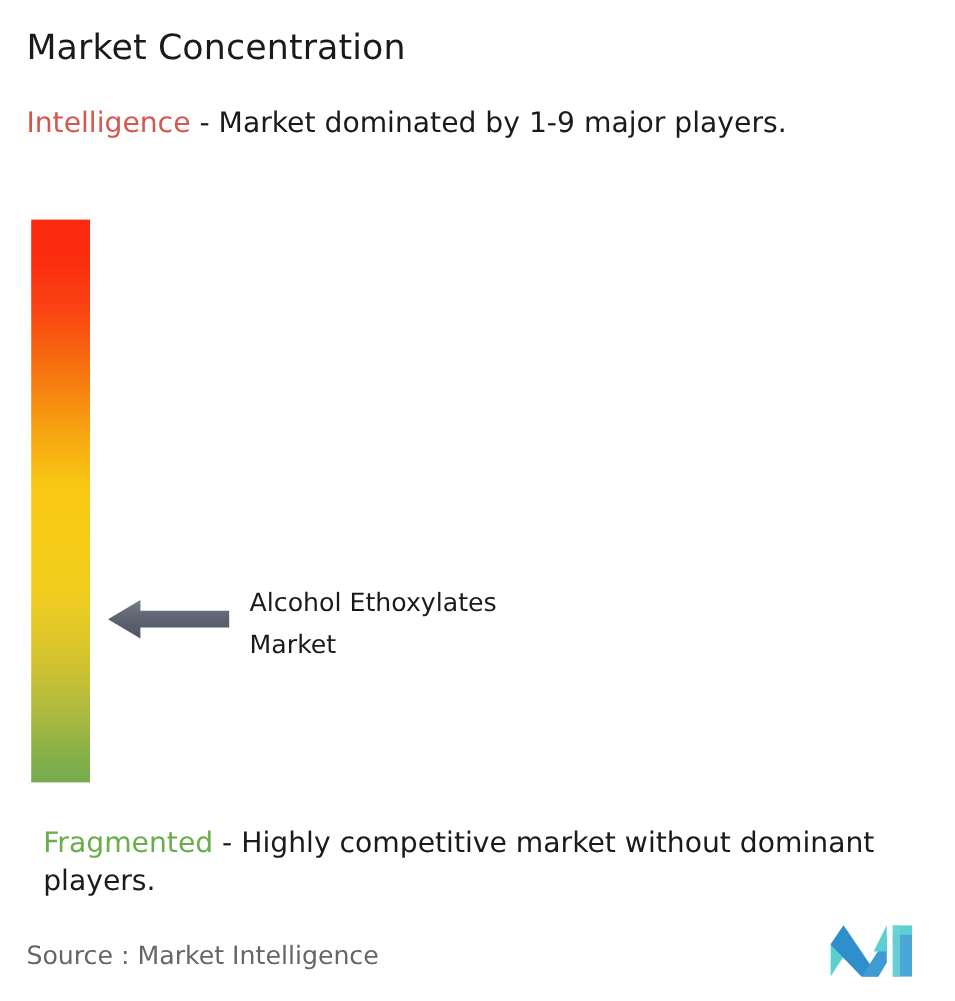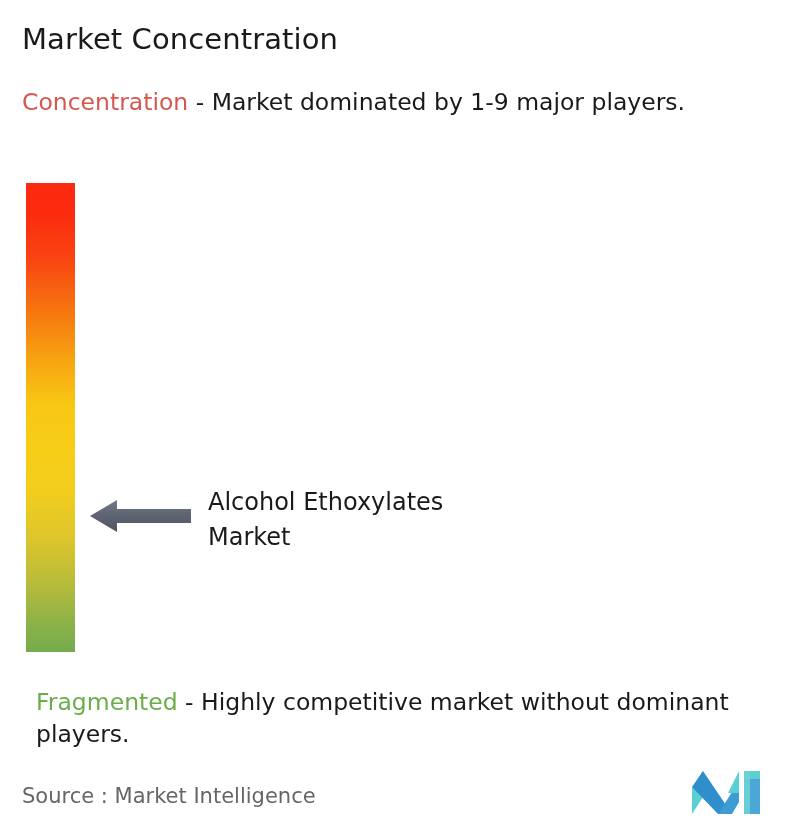--- a/index.html
+++ b/index.html
@@ -98,21 +98,21 @@
     top: 498px;
     width: 103px;
     height: 36px;
   }
 
   
   #callout-label {
     position: absolute;
     left: 208px;
     top: 485px;
-    font-size: 24px;
+    font-size: 21px;
     line-height: 35px;
     color: #1a1a1a;
     font-weight: 400;
     white-space: pre-line;
   }
 
   
   #source-line {
     position: absolute;
     left: 22px;
@@ -134,21 +134,21 @@
   }
 </style>
 </head>
 <body>
 
 <div class="page">
 
   <div id="chart-title">Market Concentration</div>
 
   <div id="consolidated-legend">
-    <span class="kw">Concentration</span><span> - Market dominated by 1-9 major players.</span>
+    <span class="kw">Intelligence</span><span> - Market dominated by 1-9 major players.</span>
   </div>
 
   <div id="scale-bar"></div>
 
   <svg id="callout-arrow" viewBox="0 0 103 36" xmlns="http://www.w3.org/2000/svg">
     <defs>
       <linearGradient id="arrowGrad" x1="0" y1="0" x2="0" y2="1">
         <stop offset="0%" stop-color="#737a88"></stop>
         <stop offset="45%" stop-color="#5e6472"></stop>
         <stop offset="100%" stop-color="#4f5562"></stop>

